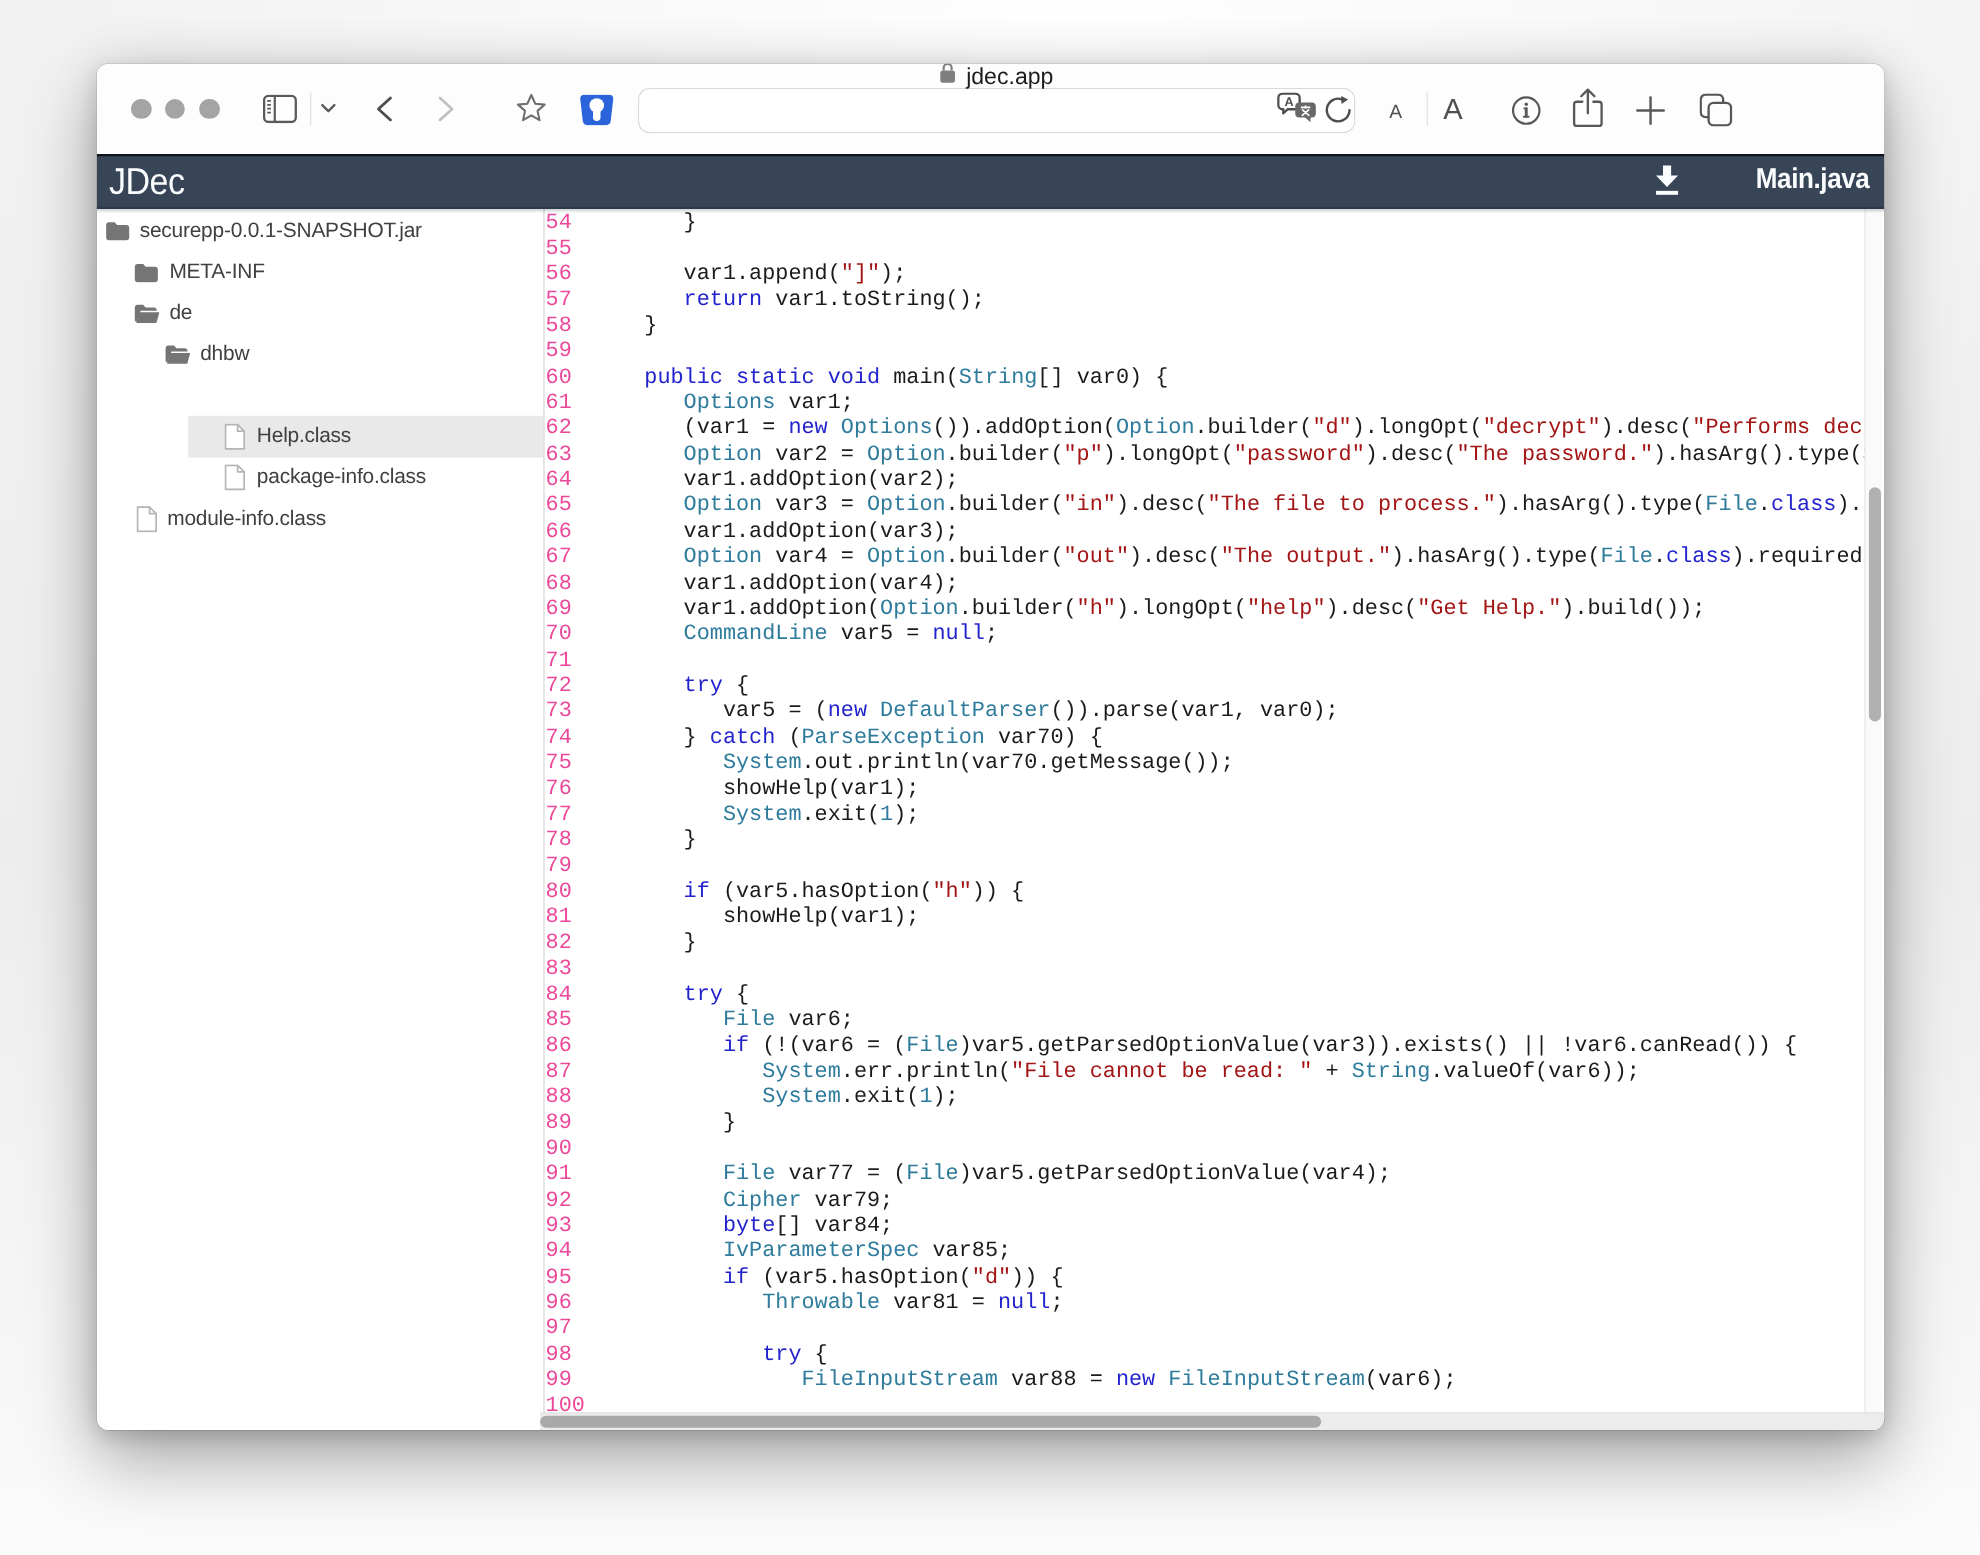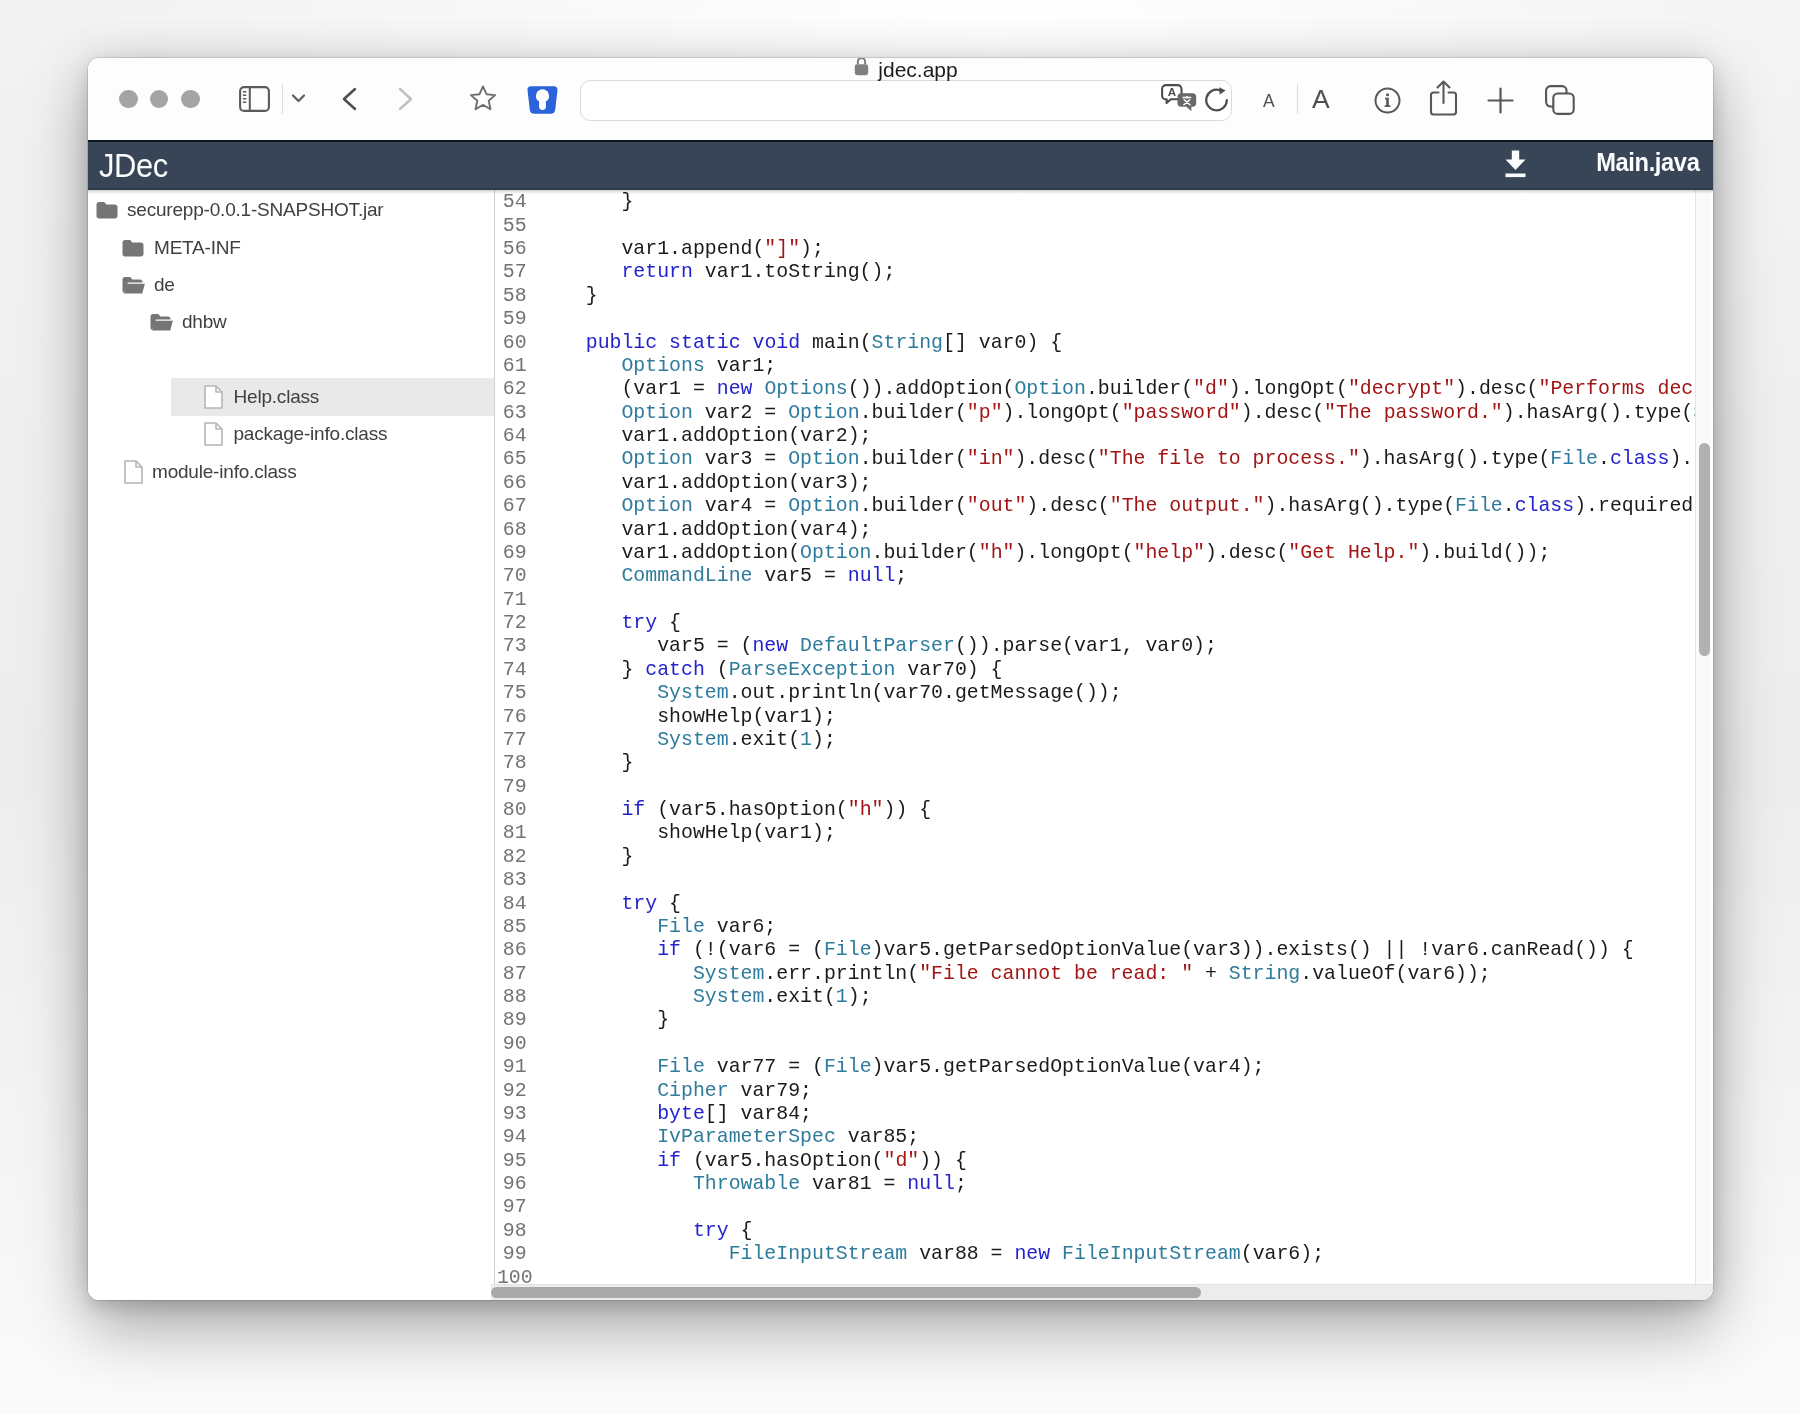--- a/index.html
+++ b/index.html
@@ -32,21 +32,21 @@
   .row { position:absolute; height:37.33px; left:0; width:406px; }
   .rowsel { background:#e9e9e9; left:82.5px; width:323px; }
   .ricon { position:absolute; top:50%; transform:translateY(-50%); }
   .rtext { position:absolute; top:50%; transform:translateY(-50%); font-size:19px; letter-spacing:-0.2px; color:#404040; white-space:nowrap; }
   
   #codepanel { position:absolute; left:406px; top:132px; width:1201px; bottom:0; background:#fff;
     border-left:1px solid #cfcfcf; overflow:hidden; }
   #code { position:absolute; left:1px; top:0.3px; font-family:"Liberation Mono",monospace;
     font-size:19.85px; line-height:23.39px; white-space:pre; color:#1b1b1b; }
   .cl { height:23.39px; }
-  .ln { display:inline-block; width:37.5px; text-align:center; margin-right:16.5px; color:#737373; }
+  .ln { display:inline-block; width:37.5px; text-align:left; margin-right:16.5px; color:#ec4899; }
   i.k { font-style:normal; color:#2323cd;margin-top:42px; }
   i.t { font-style:normal; color:#2e7b9c;text-align:right; }
   i.s { font-style:normal; color:#a31515; }
   i.n { font-style:normal; color:#2e7b9c; }
   
   #vsb { position:absolute; right:2px; top:132px; width:16px; bottom:0; background:#fafafa; border-left:1px solid #e4e4e4; }
   #vthumb { position:absolute; left:2.5px; width:11px; top:253px; height:213px; background:#b1b1b1; border-radius:5.5px; }
   #hsb { position:absolute; left:403px; right:0; bottom:0.5px; height:16px; background:#ececec; border-top:1px solid #e2e2e2; }
   #hthumb { position:absolute; left:0px; width:710px; top:2.2px; height:11px; background:#a9a9a9; border-radius:5.5px; }
 </style>

